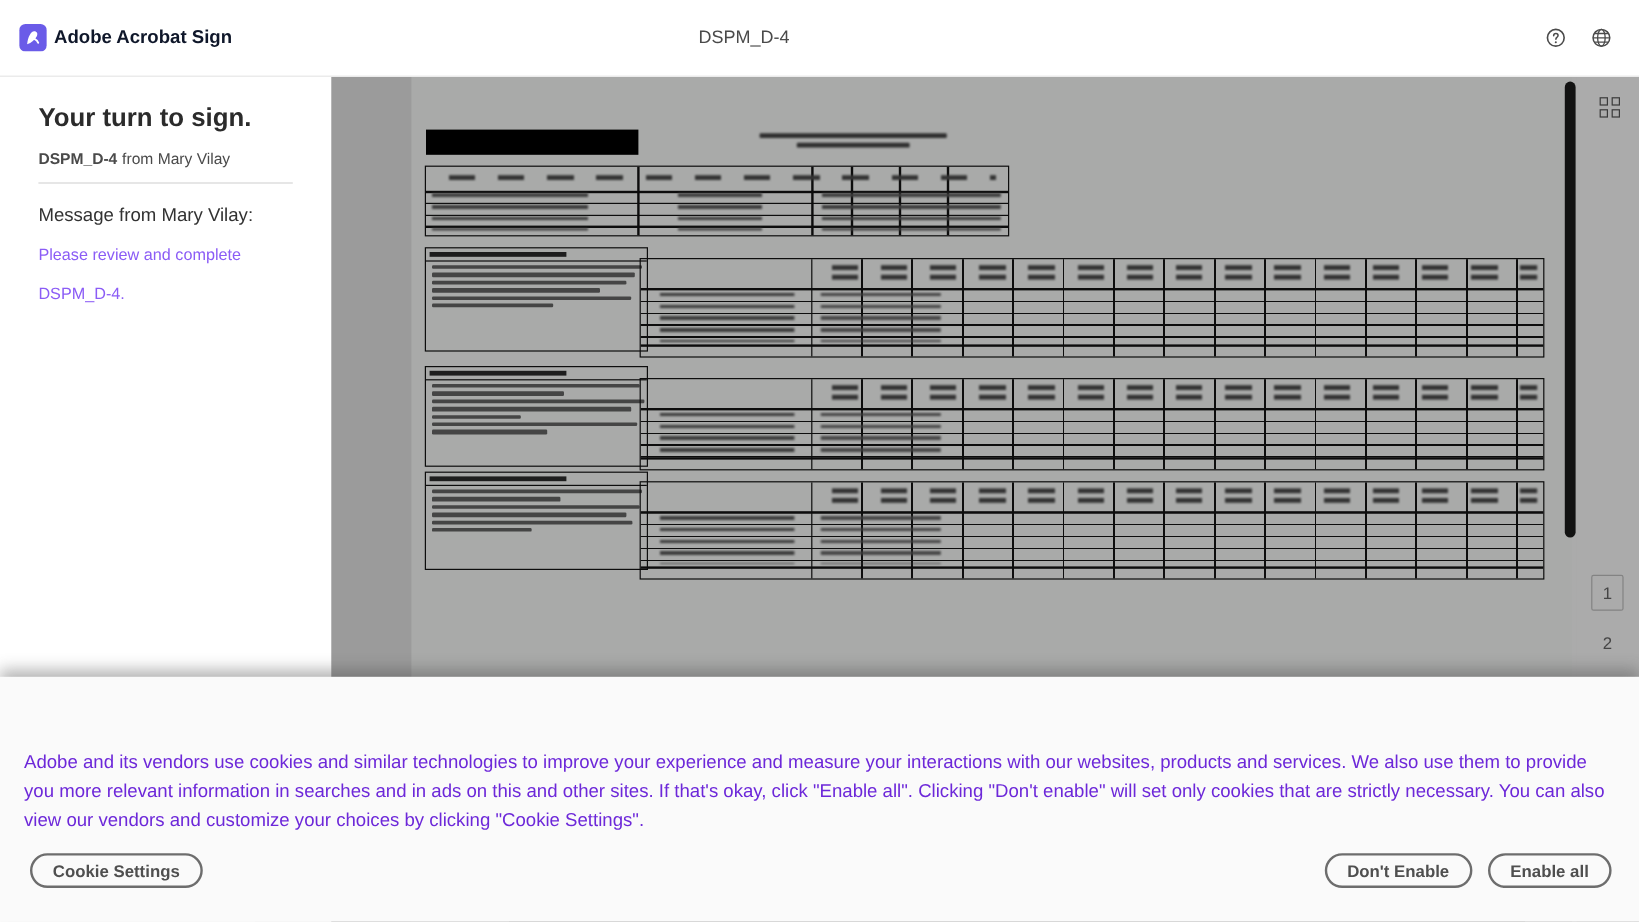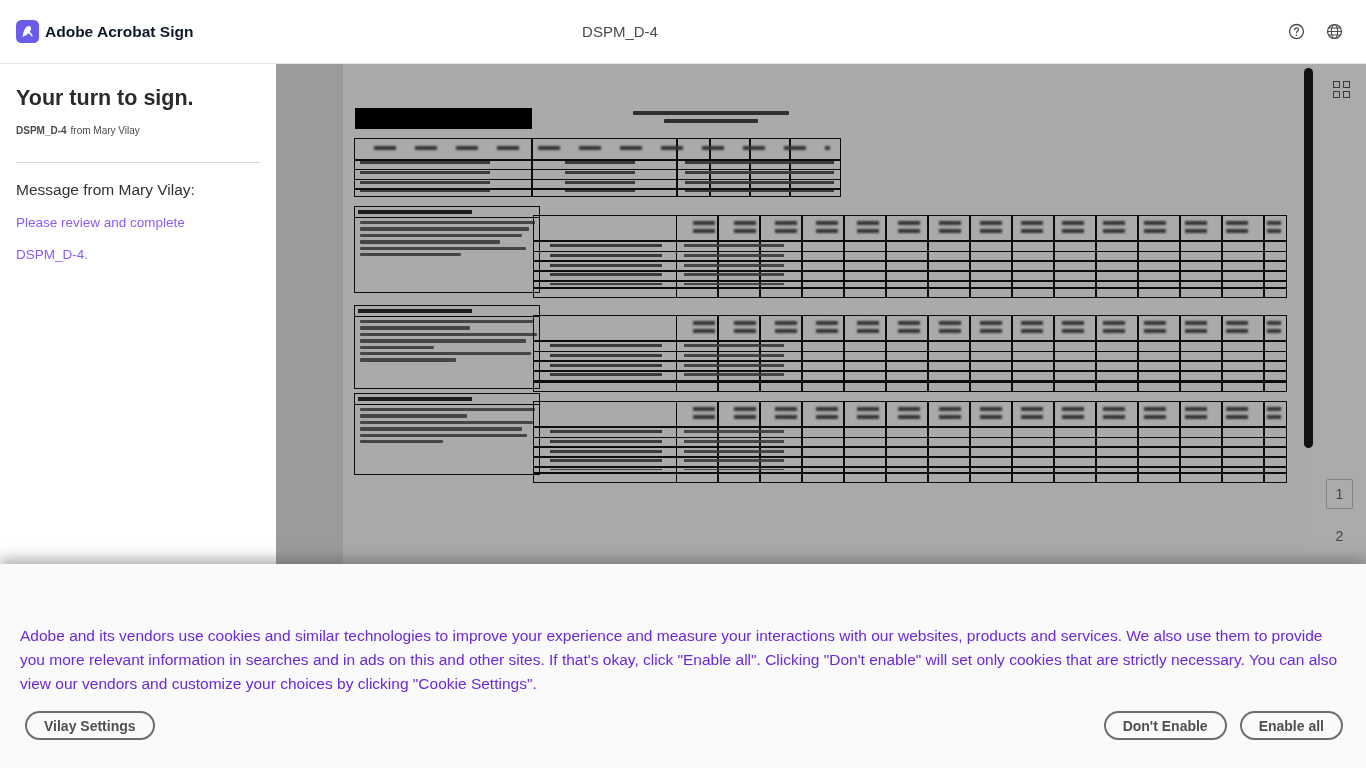--- a/index.html
+++ b/index.html
@@ -12,23 +12,23 @@
   .brand { position:absolute; left:16px; top:20px; display:flex; align-items:center; }
   .logo { width:23px; height:23px; display:block; }
   .brand-text { margin-left:6px; font-size:15.5px; font-weight:bold; color:#0f172a; }
   .doc-title { position:absolute; left:0; right:126px; top:0; height:64px;
     line-height:64px; text-align:center; font-size:15px; color:#4a4a4a; pointer-events:none; }
   .hbtns { position:absolute; right:23px; top:23px; display:flex; gap:21px; }
   .hbtns button { background:none; border:none; padding:0; cursor:pointer; width:17px; height:17px; }
 
   
   .sidebar { position:absolute; left:0; top:64px; bottom:0; width:276px;
-    background:#fff; padding:22px 16px 0; z-index:10; }
+    background:#fff; padding:22px 32px 0; z-index:10; }
   .sidebar h1 { font-size:21.5px; font-weight:bold; color:#2b2b2b; margin:0 0 14px; }
-  .docline { font-size:10px; color:#4a4a4a; margin:0 0 26px; }
+  .docline { font-size:13px; color:#4a4a4a; margin:0 0 12px; }
   .docline b { font-weight:bold; }
   .docline .from { margin-left:4px; }
   .sidebar hr { border:none; border-top:1px solid #d6d6d6; margin:0 0 18px; }
   .sidebar h2 { font-size:15.5px; font-weight:normal; color:#323232; margin:0 0 8px; }
   .msg { font-size:13.5px; color:#8b5cf6; line-height:32px; width:208px; }
 
   
   .viewer { position:absolute; left:276px; top:64px; right:0; bottom:0; background:#ababab; overflow:hidden; }
   .gutter { position:absolute; left:0; top:0; width:67px; height:100%; background:#9b9b9b; }
   .page { position:absolute; left:67px; top:0; width:967px; height:704px; background:#a9aaa9; }
@@ -221,19 +221,19 @@
     </div>
     <div class="pnum current" style="top:415px">1</div>
     <div class="pnum" style="top:464px">2</div>
     <div class="pnum" style="top:548px">3</div>
   </div>
 </main>
 
 <section class="cookie">
   <p>Adobe and its vendors use cookies and similar technologies to improve your experience and measure your interactions with our websites, products and services. We also use them to provide you more relevant information in searches and in ads on this and other sites. If that's okay, click "Enable all". Clicking "Don't enable" will set only cookies that are strictly necessary. You can also view our vendors and customize your choices by clicking "Cookie Settings".</p>
   <div class="btnrow">
-    <button class="pill">Vilay Settings</button>
+    <button class="pill">Cookie Settings</button>
     <div class="rightgrp">
       <button class="pill">Don't Enable</button>
       <button class="pill">Enable all</button>
     </div>
   </div>
 </section>
 
 </body></html>

